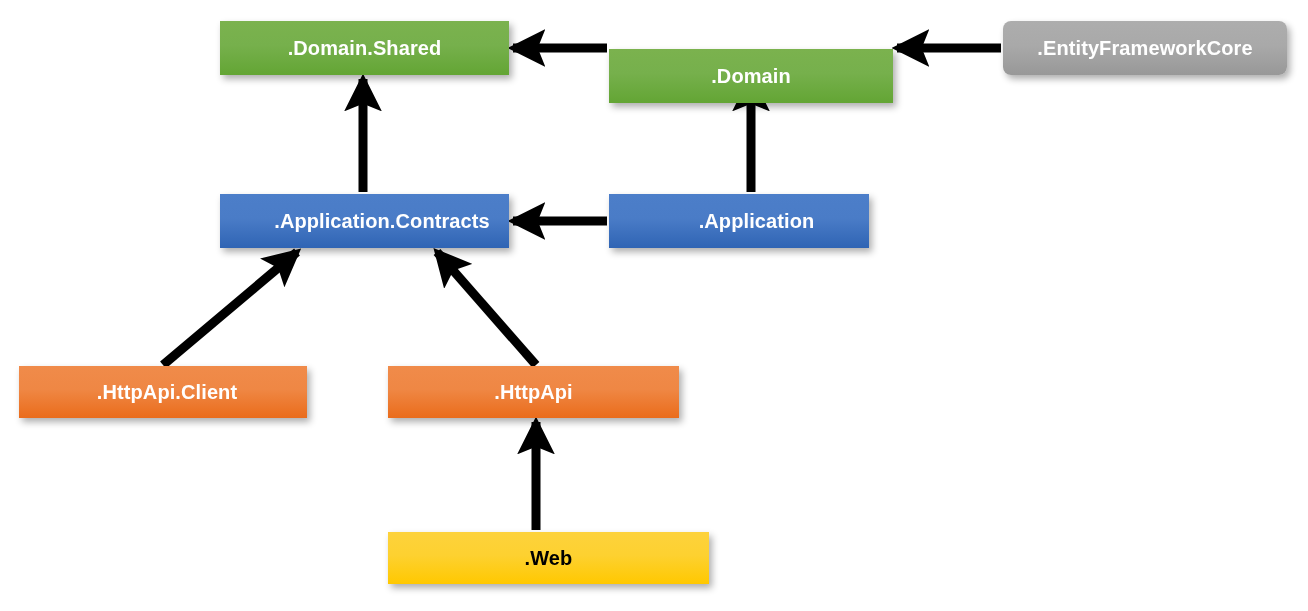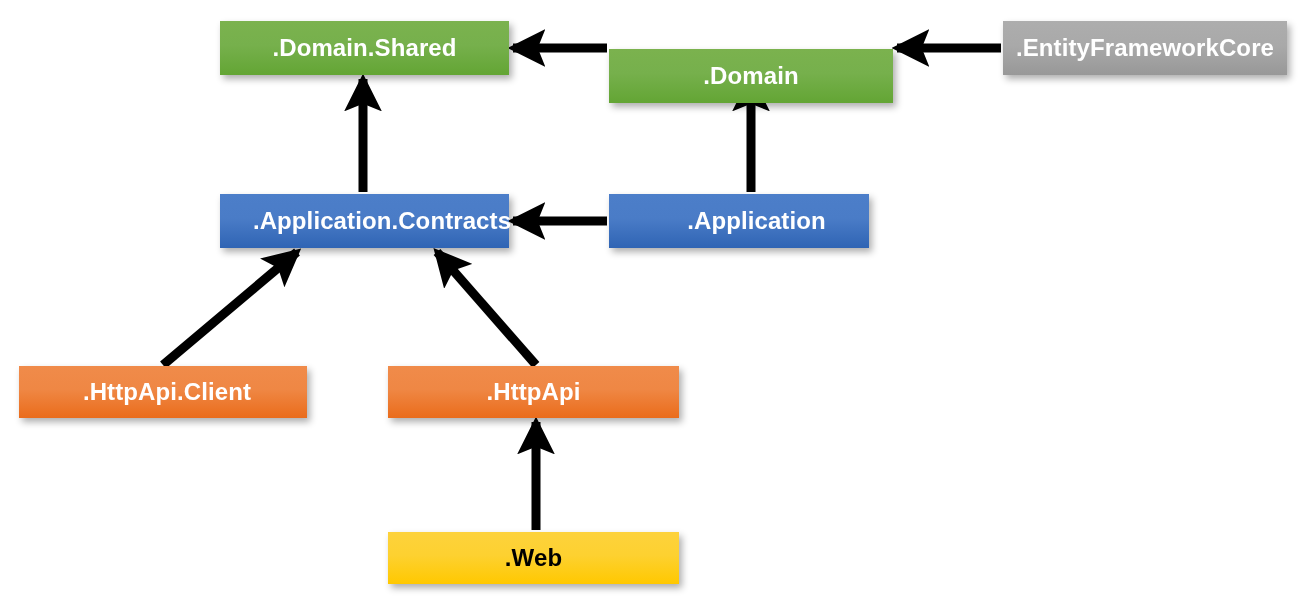--- a/index.html
+++ b/index.html
@@ -17,36 +17,37 @@
     background: #ffffff;
     overflow: hidden;
   }
   .node {
     position: absolute;
     display: flex;
     align-items: center;
     justify-content: center;
     box-sizing: border-box;
     font-weight: bold;
-    font-size: 24px;
+    font-size: 20px;
     letter-spacing: 0.1px;
     color: #ffffff;
     box-shadow: 3px 4px 7px rgba(0,0,0,0.32);
     z-index: 3;
     user-select: none;
   }
   .node-label {
     line-height: 1;
     white-space: nowrap;
   }
   .n-green {
     background: linear-gradient(180deg, #7bb24e 0%, #76b04c 45%, #63a534 100%);
   }
   .n-gray {
     background: linear-gradient(180deg, #adadad 0%, #a9a9a9 45%, #989898 100%);
+    border-radius: 8px;
   }
   .n-blue {
     background: linear-gradient(180deg, #4c7ec9 0%, #4a7cc7 45%, #2f64b4 100%);
     padding-left: 35px;
   }
   .n-orange {
     background: linear-gradient(180deg, #f08b4a 0%, #ef8744 45%, #ea6c1b 100%);
   }
   .n-yellow {
     background: linear-gradient(180deg, #fdd23c 0%, #fdd130 45%, #ffc800 100%);
@@ -100,18 +101,18 @@
       </div>
       <div class="node n-blue" style="left: 609px; top: 194px; width: 260px; height: 54px;">
         <span class="node-label">.Application</span>
       </div>
       <div class="node n-orange" style="left: 19px; top: 366px; width: 288px; height: 52px; padding-left: 8px;">
         <span class="node-label">.HttpApi.Client</span>
       </div>
       <div class="node n-orange" style="left: 388px; top: 366px; width: 291px; height: 52px;">
         <span class="node-label">.HttpApi</span>
       </div>
-      <div class="node n-yellow" style="left: 388px; top: 532px; width: 291px; height: 52px;">
+      <div class="node n-yellow" style="left: 388px; top: 532px; width: 321px; height: 52px;">
         <span class="node-label">.Web</span>
       </div>
     </div>
 
 </div>
 
 </body></html>

